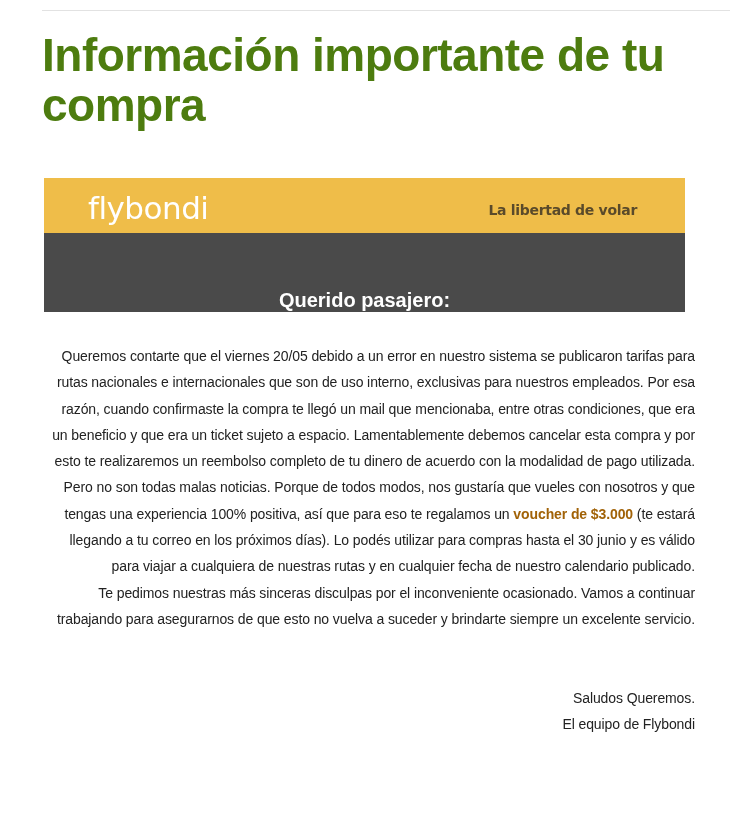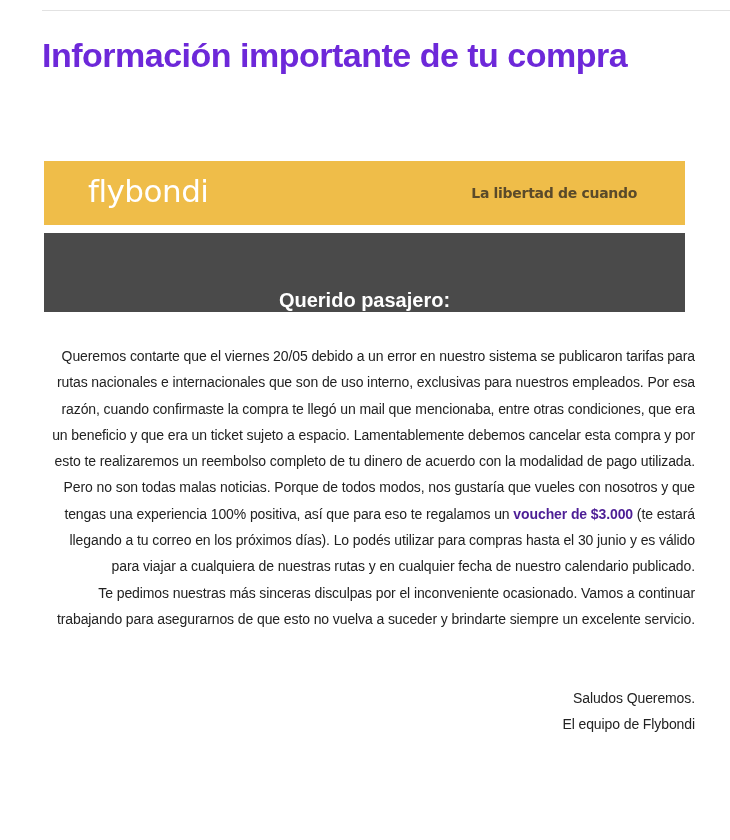--- a/index.html
+++ b/index.html
@@ -1,38 +1,38 @@
 <!DOCTYPE html>
 <html><head>
 <meta charset="utf-8">
 <style>
   html, body { margin: 0; padding: 0; background: #ffffff; }
   body { width: 730px; height: 840px; overflow: hidden; position: relative; font-family: "Liberation Sans", sans-serif; }
   .top-rule { position: absolute; left: 42px; top: 10px; width: 688px; height: 1px; background: #e2e2e2; }
-  .page-title { position: absolute; left: 42px; top: 30px; width: 640px; margin: 0; font-family: "Liberation Sans", sans-serif; font-weight: bold; font-size: 34px; line-height: 50px; color: #6d28d9; letter-spacing: -0.5px; }
-  .banner { position: absolute; left: 44px; top: 161px; width: 641px; height: 64px; background: #efbd49; text-align: center; }
+  .page-title { position: absolute; left: 42px; top: 30px; width: 640px; margin: 0; font-family: "Liberation Sans", sans-serif; font-weight: bold; font-size: 46px; line-height: 50px; color: #4d7c0f; letter-spacing: -0.5px; }
+  .banner { position: absolute; left: 44px; top: 178px; width: 641px; height: 64px; background: #efbd49; text-align: center; }
   .logo { position: absolute; left: 44px; top: 8px; font-family: "DejaVu Sans", sans-serif; font-size: 31px; color: #ffffff; letter-spacing: -0.5px; line-height: 44px; font-weight: normal; }
   .tagline { position: absolute; right: 48px; top: 24px; font-family: "DejaVu Sans", sans-serif; font-size: 14px; font-weight: bold; color: #5a4a2a; letter-spacing: -0.3px; }
   .greeting-bar { position: absolute; left: 44px; top: 233px; width: 641px; height: 79px; background: #4a4a4a; display: flex; align-items: flex-end; justify-content: center; }
   .greeting { font-family: "Liberation Sans", sans-serif; font-weight: bold; font-size: 20px; color: #ffffff; margin-top: -4px; }
   .body-text { position: absolute; left: 45px; top: 343px; width: 650px; font-family: "Liberation Sans", sans-serif; font-size: 14px; line-height: 26.3px; color: #222; letter-spacing: -0.1px; text-align: right; }
   .body-text p { margin: 0; }
-  .body-text b { color: #4c1d95; }
+  .body-text b { color: #a16207; }
   .gap { height: 26.3px; }
 </style>
 </head>
 <body>
 
 <div class="top-rule"></div>
 
 <h1 class="page-title">Información importante de tu compra</h1>
 
 <div class="banner">
   <div class="logo">flybondi</div>
-  <div class="tagline">La libertad de cuando</div>
+  <div class="tagline">La libertad de volar</div>
 </div>
 
 <div class="greeting-bar">
   <div class="greeting">Querido pasajero:</div>
 </div>
 
 <div class="body-text">
   <p>Queremos contarte que el viernes 20/05 debido a un error en nuestro sistema se publicaron tarifas para rutas nacionales e internacionales que son de uso interno, exclusivas para nuestros empleados. Por esa razón, cuando confirmaste la compra te llegó un mail que mencionaba, entre otras condiciones, que era un beneficio y que era un ticket sujeto a espacio. Lamentablemente debemos cancelar esta compra y por esto te realizaremos un reembolso completo de tu dinero de acuerdo con la modalidad de pago utilizada.</p>
   <p><span>Pero no son todas malas noticias. Porque de todos modos, nos gustaría que vueles con nosotros y que tengas una experiencia 100% positiva, así que para eso te regalamos un </span><b>voucher de $3.000</b><span> (te estará llegando a tu correo en los próximos días). Lo podés utilizar para compras hasta el 30 junio y es válido para viajar a cualquiera de nuestras rutas y en cualquier fecha de nuestro calendario publicado.</span></p>
   <p>Te pedimos nuestras más sinceras disculpas por el inconveniente ocasionado. Vamos a continuar trabajando para asegurarnos de que esto no vuelva a suceder y brindarte siempre un excelente servicio.</p>

